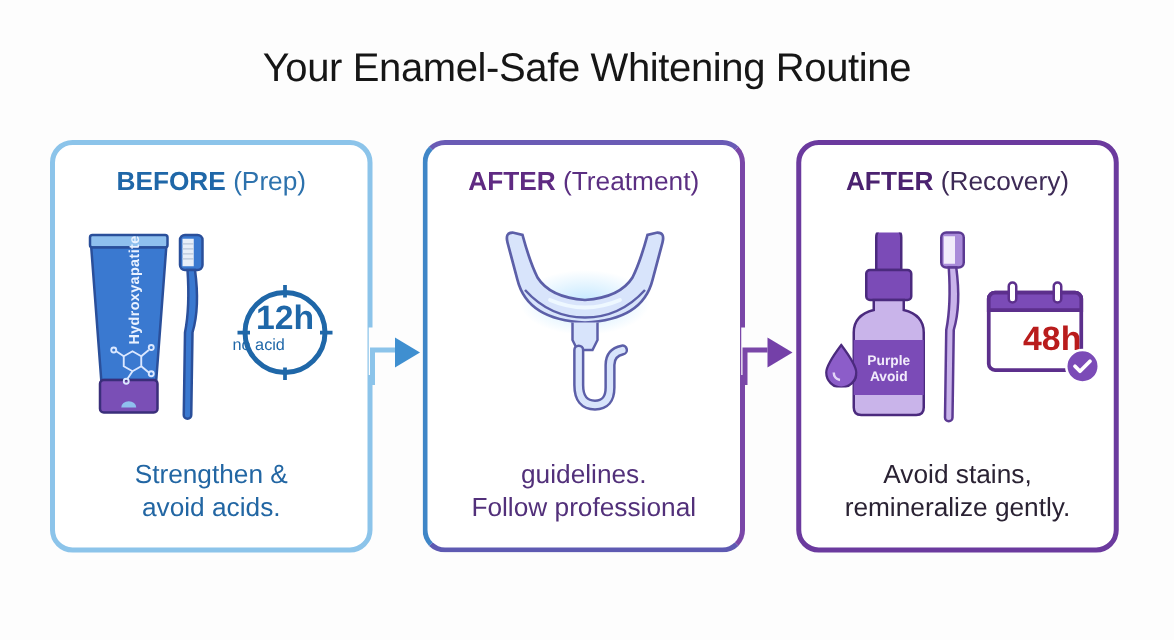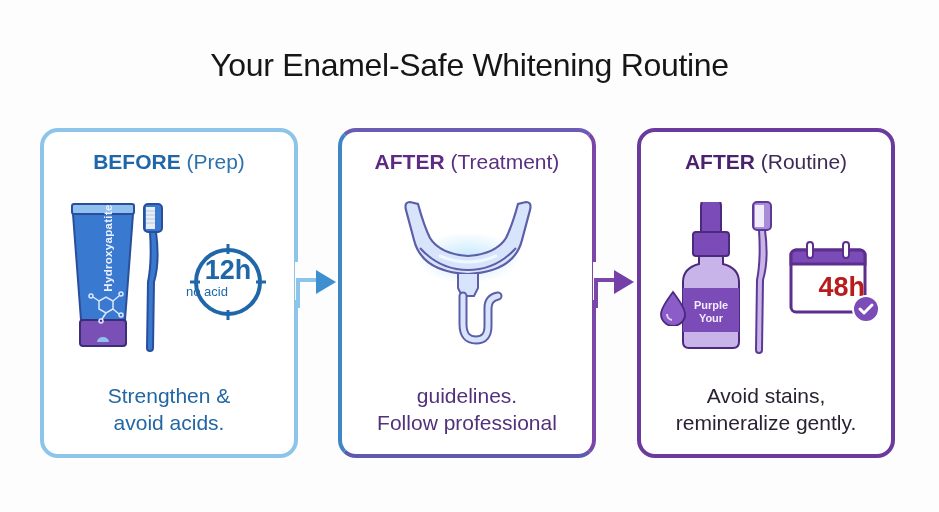--- a/index.html
+++ b/index.html
@@ -1,26 +1,26 @@
 <!DOCTYPE html>
 <html><head>
 <meta charset="utf-8">
 <style>
   html, body { margin:0; padding:0; }
   body {
     width:939px; height:512px; background:#fdfdfd; position:relative; overflow:hidden;
     font-family:"Liberation Sans", "DejaVu Sans", sans-serif;
   }
   .title {
-    position:absolute; left:0; top:47px; width:939px; text-align:center;
+    position:absolute; left:0; top:36px; width:939px; text-align:center;
     font-size:32px; color:#161616; letter-spacing:-0.3px;
     font-family:"Liberation Sans", sans-serif;
   }
   .card {
-    position:absolute; top:128px; width:258px; height:330px;
+    position:absolute; top:112px; width:258px; height:330px;
     border:4px solid; border-radius:18px; box-sizing:border-box; background:#fff;
   }
   #card-before { left:40px;  border-color:#8cc4ea; }
   #card-during { left:338px; border-color:#6a5bb5; border-left-color:#3f86c7; border-top-color:#6a5bb5; border-right-color:#7a47a8; border-bottom-color:#5e5ab2; }
   #card-after  { left:637px; border-color:#6b3a9e; }
   .card-head {
     position:absolute; left:0; right:0; top:18px; text-align:center;
     font-size:21px; white-space:nowrap;
   }
   .card-head .strong { font-weight:bold; }
@@ -126,37 +126,37 @@
 
   <div class="card-body">
     <div>guidelines.</div>
     <div>Follow professional</div>
   </div>
 </div>
 
 <div class="card" id="card-after">
   <div class="card-head">
     <span class="strong">AFTER</span>
-    <span class="rest">(Routine)</span>
+    <span class="rest">(Recovery)</span>
   </div>
 
   <svg class="art" style="left:24px;top:70px" width="90" height="150" viewBox="0 0 90 150">
     <path d="M36 4 a10 10 0 0 1 20 0 V30 H36 Z" fill="#7b4bb7" stroke="#4b2a7e" stroke-width="2"></path>
     <rect x="28" y="30" width="36" height="24" rx="3" fill="#7b4bb7" stroke="#4b2a7e" stroke-width="2"></rect>
     <path d="M34 54 H58 V62 Q74 66 74 80 V140 Q74 146 68 146 H24 Q18 146 18 140 V80 Q18 66 34 62 Z" fill="#c9b4ea" stroke="#4b2a7e" stroke-width="2"></path>
     <rect x="18" y="86" width="56" height="44" fill="#7b4bb7"></rect>
     <path d="M10 96 Q2 108 4 114 a8 8 0 0 0 16 0 Q18 108 10 96 Z" fill="#8c5dc9" stroke="#4b2a7e" stroke-width="1.5"></path>
   </svg>
   <svg class="art" style="left:18px;top:158px" width="28" height="36" viewBox="0 0 28 36">
     <path d="M14 2 Q2 18 2 24 a12 12 0 0 0 24 0 Q26 18 14 2 Z" fill="#8c5dc9" stroke="#4b2a7e" stroke-width="1.8"></path>
     <path d="M8 24 a6 6 0 0 0 5 6" fill="none" stroke="#e3d5f7" stroke-width="2"></path>
   </svg>
   <div class="art tag" style="left:42px;top:167px;width:56px;text-align:center;color:#f2ecfb;font-size:11px;line-height:13px">
     <div>Purple</div>
-    <div>Your</div>
+    <div>Avoid</div>
   </div>
 
   <svg class="art" style="left:108px;top:68px" width="30" height="156" viewBox="0 0 30 156">
     <rect x="4" y="2" width="18" height="28" rx="4" fill="#a98bd9" stroke="#5c3a93" stroke-width="2"></rect>
     <rect x="6" y="5" width="9" height="22" fill="#f1ecfa"></rect>
     <path d="M16 30 Q20 60 14 80 L13 150 a3 3 0 0 1 -6 0 L8 80 Q12 60 10 30 Z" fill="#c9b4ea" stroke="#5c3a93" stroke-width="2"></path>
   </svg>
 
   <svg class="art" style="left:146px;top:108px" width="92" height="86" viewBox="0 0 92 86">
     <rect x="4" y="10" width="74" height="62" rx="5" fill="#fff" stroke="#5c2f8c" stroke-width="3"></rect>

